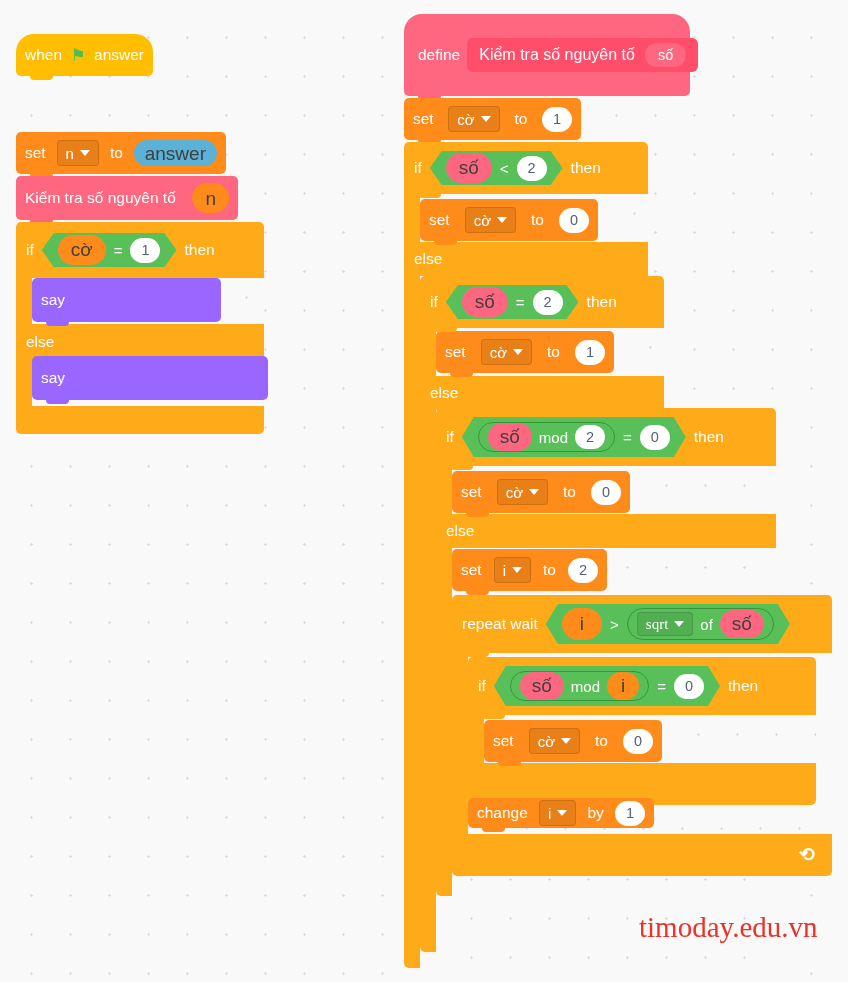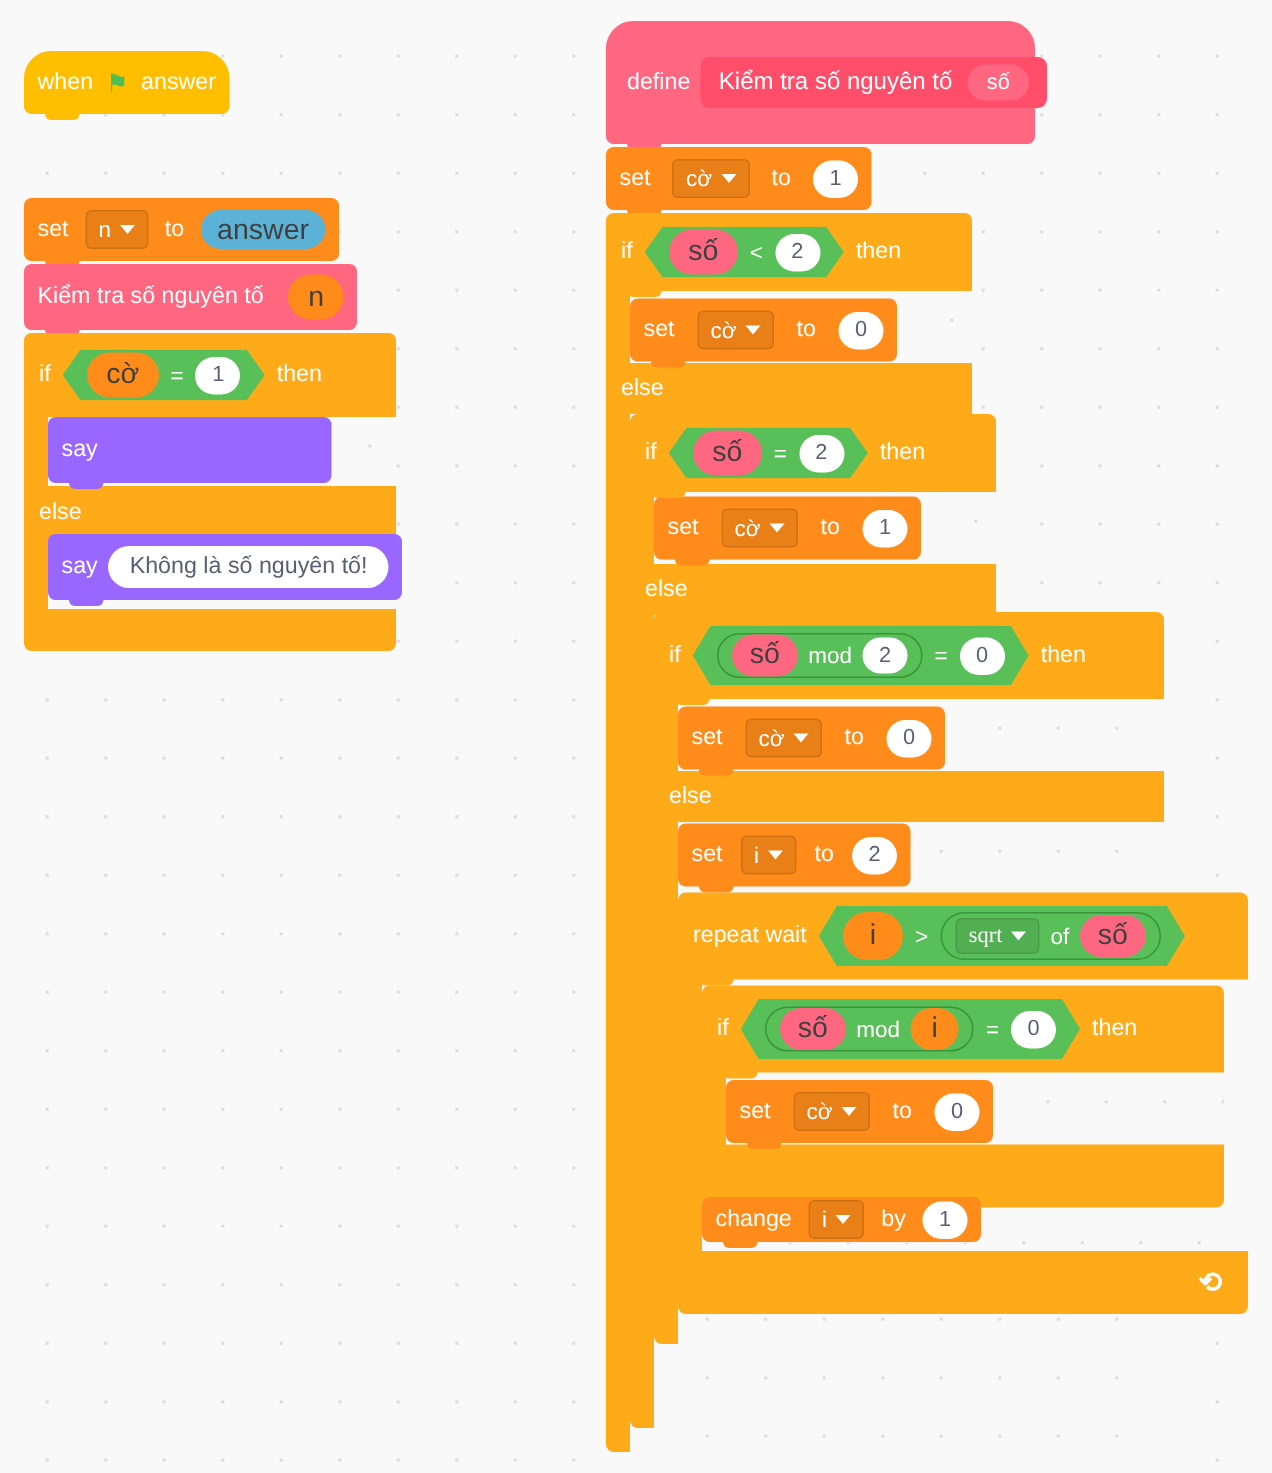--- a/index.html
+++ b/index.html
@@ -260,21 +260,20 @@
     <div class="cmouth" style="left:16px; top:138px; width:232px; height:46px;"></div>
 
   </div>
 
   <div class="blk c-looks notch-b" style="left:32px; top:278px; height:44px; width:189px;">
     <span>say</span>
   </div>
 
   <div class="blk c-looks notch-b" style="left:32px; top:356px; height:44px; width:236px;">
     <span>say</span>
-    <span class="txtoval">Không là số nguyên tố!</span>
   </div>
 
   <div class="blk hat c-mycust notch-b" style="left:404px; top:14px; height:82px; width:286px; padding:0 14px;">
     <span>define</span>
     <span class="proto">
       <span>Kiểm tra số nguyên tố</span>
       <span class="param">số</span>
     </span>
   </div>
 
@@ -433,14 +432,15 @@
   <div class="blk c-vars notch-b" style="left:468px; top:798px; height:30px; width:186px;">
     <span>change</span>
     <span class="dropd">
       <span>i</span>
       <i class="arw"></i>
     </span>
     <span>by</span>
     <span class="oval">1</span>
   </div>
 
+  <div class="wm-url" style="left:639px; top:911px;">timoday.edu.vn</div>
 
 </div>
 
 </body></html>

